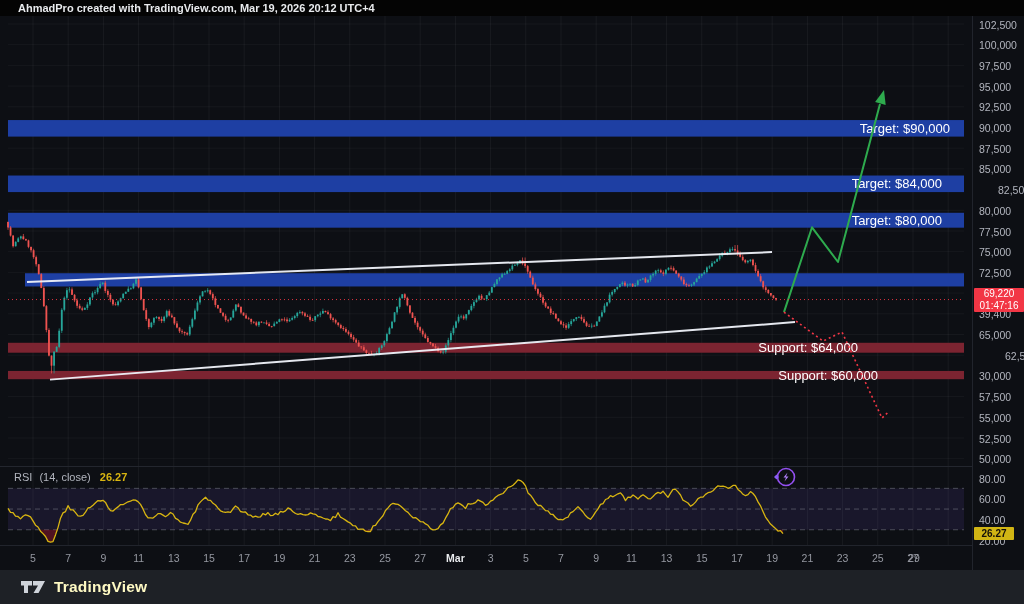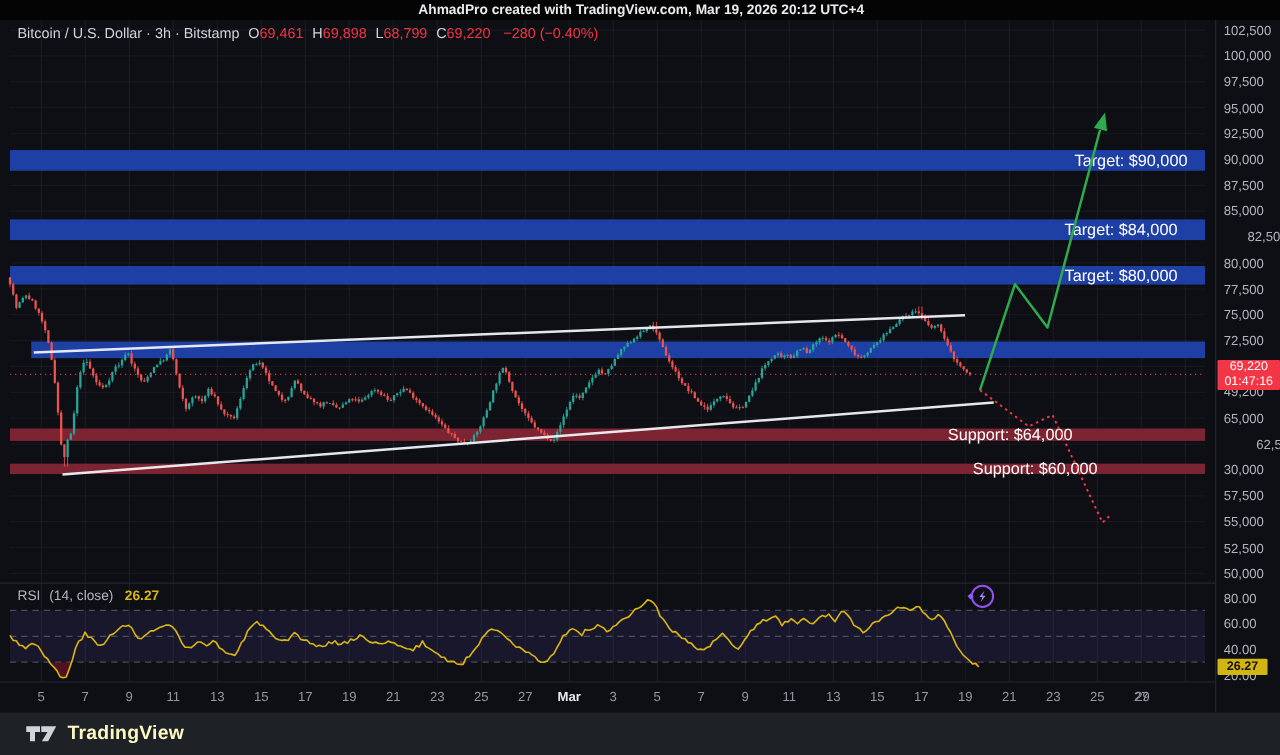--- a/index.html
+++ b/index.html
@@ -1,21 +1,21 @@
 <!DOCTYPE html>
 <html><head>
 <meta charset="utf-8">
 <style>
   html,body{margin:0;padding:0;background:#000;}
   body{width:1024px;height:604px;position:relative;overflow:hidden;
        font-family:"Liberation Sans","DejaVu Sans",sans-serif;
        -webkit-font-smoothing:antialiased;}
   #topbar{position:absolute;left:0;top:0;width:1024px;height:16px;background:#040404;
-          color:#e8eaed;font-size:11px;font-weight:bold;line-height:16px;padding-left:2px;
-          box-sizing:border-box;white-space:nowrap;z-index:30;text-align:center;}
+          color:#e8eaed;font-size:11px;font-weight:bold;line-height:16px;padding-left:18px;
+          box-sizing:border-box;white-space:nowrap;z-index:30;}
   #chart-root{position:absolute;left:0;top:16px;width:1024px;height:554px;background:#0d0f14;}
   #main-svg{position:absolute;left:0;top:0;}
   #rsi-svg{position:absolute;left:0;top:451px;}
   .sep{position:absolute;left:0;width:972px;height:1px;background:#23262e;z-index:5;}
   #legend{position:absolute;left:14px;top:5px;z-index:10;font-size:11.5px;color:#d1d4dc;white-space:nowrap;}
   #legend .red{color:#f23645;}
   #legend .lk{color:#d1d4dc;margin-left:7px;}
   #rsi-legend{position:absolute;left:14px;top:455px;z-index:10;font-size:11px;color:#b2b5be;white-space:nowrap;}
   #rsi-legend .val{color:#d8b511;font-weight:bold;margin-left:6px;}
   #price-axis{position:absolute;left:972px;top:0;width:52px;height:554px;border-left:1px solid #21242c;
@@ -740,24 +740,20 @@
       <line x1="913.0000000000001" y1="0" x2="913.0000000000001" y2="78" stroke="rgba(255,255,255,0.05)" stroke-width="1"></line>
       <line x1="948.2" y1="0" x2="948.2" y2="78" stroke="rgba(255,255,255,0.05)" stroke-width="1"></line>
       <line x1="8" y1="21.35" x2="964" y2="21.35" stroke="#787b86" stroke-width="1" stroke-dasharray="5,4" opacity="0.55"></line>
       <line x1="8" y1="42.05" x2="964" y2="42.05" stroke="#787b86" stroke-width="1" stroke-dasharray="5,4" opacity="0.55"></line>
       <line x1="8" y1="62.74999999999999" x2="964" y2="62.74999999999999" stroke="#787b86" stroke-width="1" stroke-dasharray="5,4" opacity="0.55"></line>
       <path d="M8,62.7 L8,62.7 L10.5,62.7 L13,62.7 L15.5,62.7 L18,62.7 L20.5,62.7 L23,62.7 L25.5,62.7 L28,62.7 L30.5,62.7 L33,62.7 L35.5,62.7 L38,62.7 L40.5,64.2 L43,66.6 L45.5,69.5 L48,74.4 L50.5,75.2 L53,74.6 L55.5,67.9 L58,62.7 L60.5,62.7 L63,62.7 L65.5,62.7 L68,62.7 L70.5,62.7 L73,62.7 L75.5,62.7 L78,62.7 L80.5,62.7 L83,62.7 L85.5,62.7 L88,62.7 L90.5,62.7 L93,62.7 L95.5,62.7 L98,62.7 L100.5,62.7 L103,62.7 L105.5,62.7 L108,62.7 L110.5,62.7 L113,62.7 L115.5,62.7 L118,62.7 L120.5,62.7 L123,62.7 L125.5,62.7 L128,62.7 L130.5,62.7 L133,62.7 L135.5,62.7 L138,62.7 L140.5,62.7 L143,62.7 L145.5,62.7 L148,62.7 L150.5,62.7 L153,62.7 L155.5,62.7 L158,62.7 L160.5,62.7 L163,62.7 L165.5,62.7 L168,62.7 L170.5,62.7 L173,62.7 L175.5,62.7 L178,62.7 L180.5,62.7 L183,62.7 L185.5,62.7 L188,62.7 L190.5,62.7 L193,62.7 L195.5,62.7 L198,62.7 L200.5,62.7 L203,62.7 L205.5,62.7 L208,62.7 L210.5,62.7 L213,62.7 L215.5,62.7 L218,62.7 L220.5,62.7 L223,62.7 L225.5,62.7 L228,62.7 L230.5,62.7 L233,62.7 L235.5,62.7 L238,62.7 L240.5,62.7 L243,62.7 L245.5,62.7 L248,62.7 L250.5,62.7 L253,62.7 L255.5,62.7 L258,62.7 L260.5,62.7 L263,62.7 L265.5,62.7 L268,62.7 L270.5,62.7 L273,62.7 L275.5,62.7 L278,62.7 L280.5,62.7 L283,62.7 L285.5,62.7 L288,62.7 L290.5,62.7 L293,62.7 L295.5,62.7 L298,62.7 L300.5,62.7 L303,62.7 L305.5,62.7 L308,62.7 L310.5,62.7 L313,62.7 L315.5,62.7 L318,62.7 L320.5,62.7 L323,62.7 L325.5,62.7 L328,62.7 L330.5,62.7 L333,62.7 L335.5,62.7 L338,62.7 L340.5,62.7 L343,62.7 L345.5,62.7 L348,62.7 L350.5,62.7 L353,62.7 L355.5,62.7 L358,62.7 L360.5,62.7 L363,62.7 L365.5,64.2 L368,64.5 L370.5,64.5 L373,62.7 L375.5,62.7 L378,62.7 L380.5,62.7 L383,62.7 L385.5,62.7 L388,62.7 L390.5,62.7 L393,62.7 L395.5,62.7 L398,62.7 L400.5,62.7 L403,62.7 L405.5,62.7 L408,62.7 L410.5,62.7 L413,62.7 L415.5,62.7 L418,62.7 L420.5,62.7 L423,62.7 L425.5,62.7 L428,62.7 L430.5,62.7 L433,62.8 L435.5,62.7 L438,62.7 L440.5,62.7 L443,62.7 L445.5,62.7 L448,62.7 L450.5,62.7 L453,62.7 L455.5,62.7 L458,62.7 L460.5,62.7 L463,62.7 L465.5,62.7 L468,62.7 L470.5,62.7 L473,62.7 L475.5,62.7 L478,62.7 L480.5,62.7 L483,62.7 L485.5,62.7 L488,62.7 L490.5,62.7 L493,62.7 L495.5,62.7 L498,62.7 L500.5,62.7 L503,62.7 L505.5,62.7 L508,62.7 L510.5,62.7 L513,62.7 L515.5,62.7 L518,62.7 L520.5,62.7 L523,62.7 L525.5,62.7 L528,62.7 L530.5,62.7 L533,62.7 L535.5,62.7 L538,62.7 L540.5,62.7 L543,62.7 L545.5,62.7 L548,62.7 L550.5,62.7 L553,62.7 L555.5,62.7 L558,62.7 L560.5,62.7 L563,62.7 L565.5,62.7 L568,62.7 L570.5,62.7 L573,62.7 L575.5,62.7 L578,62.7 L580.5,62.7 L583,62.7 L585.5,62.7 L588,62.7 L590.5,62.7 L593,62.7 L595.5,62.7 L598,62.7 L600.5,62.7 L603,62.7 L605.5,62.7 L608,62.7 L610.5,62.7 L613,62.7 L615.5,62.7 L618,62.7 L620.5,62.7 L623,62.7 L625.5,62.7 L628,62.7 L630.5,62.7 L633,62.7 L635.5,62.7 L638,62.7 L640.5,62.7 L643,62.7 L645.5,62.7 L648,62.7 L650.5,62.7 L653,62.7 L655.5,62.7 L658,62.7 L660.5,62.7 L663,62.7 L665.5,62.7 L668,62.7 L670.5,62.7 L673,62.7 L675.5,62.7 L678,62.7 L680.5,62.7 L683,62.7 L685.5,62.7 L688,62.7 L690.5,62.7 L693,62.7 L695.5,62.7 L698,62.7 L700.5,62.7 L703,62.7 L705.5,62.7 L708,62.7 L710.5,62.7 L713,62.7 L715.5,62.7 L718,62.7 L720.5,62.7 L723,62.7 L725.5,62.7 L728,62.7 L730.5,62.7 L733,62.7 L735.5,62.7 L738,62.7 L740.5,62.7 L743,62.7 L745.5,62.7 L748,62.7 L750.5,62.7 L753,62.7 L755.5,62.7 L758,62.7 L760.5,62.7 L763,62.7 L765.5,62.7 L768,62.7 L770.5,62.7 L773,62.7 L775.5,62.7 L778,64.1 L780.5,63.7 L783,66.6 L783,62.7 Z" fill="rgba(136,22,42,0.55)" stroke="none"></path>
       <polyline points="8,41.3 10.5,45.3 13,45.6 15.5,49.2 18,49.5 20.5,51.9 23,49.3 25.5,47.8 28,48.7 30.5,49.9 33,53.9 35.5,58.2 38,60.0 40.5,64.2 43,66.6 45.5,69.5 48,74.4 50.5,75.2 53,74.6 55.5,67.9 58,60.6 60.5,51.2 63,45.9 65.5,44.6 68,38.7 70.5,42.8 73,42.8 75.5,45.6 78,48.9 80.5,49.1 83,48.4 85.5,45.1 88,41.0 90.5,40.3 93,38.2 95.5,35.7 98,33.6 100.5,34.0 103,33.3 105.5,35.4 108,40.4 110.5,43.6 113,44.0 115.5,41.7 118,39.9 120.5,37.6 123,37.7 125.5,36.2 128,34.8 130.5,34.1 133,33.0 135.5,33.1 138,34.6 140.5,37.4 143,41.9 145.5,47.5 148,50.8 150.5,50.8 153,51.1 155.5,49.1 158,46.6 160.5,46.6 163,48.1 165.5,49.7 168,48.0 170.5,45.5 173,47.0 175.5,51.4 178,52.6 180.5,55.2 183,56.0 185.5,56.5 188,57.3 190.5,53.2 193,47.2 195.5,44.7 198,37.8 200.5,34.9 203,32.4 205.5,30.2 208,33.2 210.5,33.3 213,36.3 215.5,38.0 218,41.1 220.5,43.8 223,44.8 225.5,45.3 228,44.9 230.5,45.4 233,41.8 235.5,39.0 238,40.7 240.5,44.5 243,45.1 245.5,45.0 248,47.8 250.5,48.1 253,50.2 255.5,49.2 258,50.2 260.5,49.8 263,46.5 265.5,47.9 268,45.6 270.5,48.7 273,48.3 275.5,46.2 278,47.7 280.5,44.3 283,45.2 285.5,43.9 288,40.9 290.5,42.2 293,44.7 295.5,46.5 298,47.3 300.5,46.7 303,47.7 305.5,48.0 308,47.6 310.5,45.9 313,46.9 315.5,47.3 318,49.5 320.5,49.8 323,51.0 325.5,52.0 328,52.2 330.5,53.6 333,49.6 335.5,50.5 338,45.7 340.5,50.2 343,51.5 345.5,53.1 348,54.9 350.5,56.2 353,58.7 355.5,58.8 358,62.3 360.5,62.1 363,62.1 365.5,64.2 368,64.5 370.5,64.5 373,58.9 375.5,58.4 378,54.7 380.5,51.6 383,48.8 385.5,43.5 388,40.9 390.5,37.8 393,36.3 395.5,37.0 398,37.4 400.5,39.0 403,41.2 405.5,43.8 408,45.4 410.5,48.4 413,50.8 415.5,50.6 418,52.5 420.5,54.7 423,54.8 425.5,56.9 428,58.3 430.5,61.6 433,62.8 435.5,62.7 438,61.7 440.5,57.9 443,56.1 445.5,51.2 448,46.9 450.5,41.5 453,40.6 455.5,37.2 458,35.9 460.5,37.1 463,38.9 465.5,41.6 468,36.7 470.5,37.2 473,36.7 475.5,35.6 478,32.8 480.5,34.1 483,35.4 485.5,38.4 488,37.2 490.5,34.2 493,33.1 495.5,30.3 498,28.4 500.5,27.4 503,26.5 505.5,23.6 508,20.3 510.5,19.7 513,18.2 515.5,15.7 518,12.9 520.5,13.6 523,15.5 525.5,18.9 528,25.9 530.5,28.2 533,31.7 535.5,35.8 538,38.5 540.5,38.3 543,40.9 545.5,43.6 548,43.9 550.5,47.1 553,47.5 555.5,50.5 558,52.6 560.5,52.3 563,52.8 565.5,51.0 568,50.2 570.5,45.8 573,44.6 575.5,42.1 578,39.6 580.5,42.3 583,45.0 585.5,48.6 588,50.9 590.5,52.3 593,49.2 595.5,45.1 598,41.9 600.5,37.4 603,36.6 605.5,32.5 608,31.5 610.5,28.6 613,29.8 615.5,28.2 618,26.8 620.5,25.9 623,28.7 625.5,33.6 628,30.2 630.5,30.5 633,28.0 635.5,29.8 638,32.0 640.5,29.4 643,27.8 645.5,29.5 648,31.6 650.5,31.9 653,29.5 655.5,26.9 658,25.4 660.5,26.4 663,24.2 665.5,27.4 668,30.3 670.5,26.1 673,22.3 675.5,22.4 678,24.9 680.5,28.0 683,33.2 685.5,34.5 688,36.0 690.5,39.2 693,37.6 695.5,35.1 698,31.6 700.5,30.2 703,30.1 705.5,27.4 708,25.7 710.5,25.2 713,23.7 715.5,21.1 718,18.8 720.5,19.4 723,19.1 725.5,19.8 728,21.3 730.5,20.3 733,18.4 735.5,18.4 738,22.5 740.5,24.4 743,27.3 745.5,28.7 748,27.6 750.5,24.6 753,26.5 755.5,29.7 758,34.9 760.5,38.8 763,44.5 765.5,50.1 768,53.5 770.5,57.1 773,59.2 775.5,61.4 778,64.1 780.5,63.7 783,66.6" fill="none" stroke="#d8b511" stroke-width="1.3" stroke-linejoin="round"></polyline>
     </svg>
   <div class="sep" style="top:450px"></div>
 
-  <div id="legend">
-    <span>Bitcoin / U.S. Dollar · 3h · Bitstamp</span><span id="ohlc"><span class="lk">O</span><span class="red">69,461</span><span class="lk">H</span><span class="red">69,898</span><span class="lk">L</span><span class="red">68,799</span><span class="lk">C</span><span class="red">69,220</span></span>
-    <span class="red" style="margin-left:7px">−280 (−0.40%)</span>
-  </div>
 
   <div id="rsi-legend">
     <span>RSI</span>
     <span style="margin-left:4px">(14, close)</span>
     <span class="val">26.27</span>
   </div>
 
   <div id="cursor-icon">
     <svg width="36" height="26">
       <circle cx="20" cy="14" r="8.5" fill="none" stroke="#9350f0" stroke-width="1.6"></circle>
@@ -779,21 +775,21 @@
       <div class="pl" style="top: 85.3px;">92,500</div>
       <div class="pl" style="top: 106px;">90,000</div>
       <div class="pl" style="top: 126.7px;">87,500</div>
       <div class="pl" style="top: 147.4px;">85,000</div>
       <div class="pl" style="top: 168.1px; margin-left: 19px;">82,500</div>
       <div class="pl" style="top: 188.8px;">80,000</div>
       <div class="pl" style="top: 209.5px;">77,500</div>
       <div class="pl" style="top: 230.2px;">75,000</div>
       <div class="pl" style="top: 250.9px;">72,500</div>
       <div class="pl" style="top: 271.6px;">70,000</div>
-      <div class="pl" style="top: 292.3px;">49,200</div>
+      <div class="pl" style="top: 292.3px;">39,400</div>
       <div class="pl" style="top: 313px;">65,000</div>
       <div class="pl" style="top: 333.7px; padding-left: 26px;">62,500</div>
       <div class="pl" style="top: 354.4px;">30,000</div>
       <div class="pl" style="top: 375.1px;">57,500</div>
       <div class="pl" style="top: 395.8px;">55,000</div>
       <div class="pl" style="top: 416.5px;">52,500</div>
       <div class="pl" style="top: 437.2px;">50,000</div>
       <div class="pl" style="top: 456.5px;">80.00</div>
       <div class="pl" style="top: 477.2px;">60.00</div>
       <div class="pl" style="top: 497.9px;">40.00</div>

